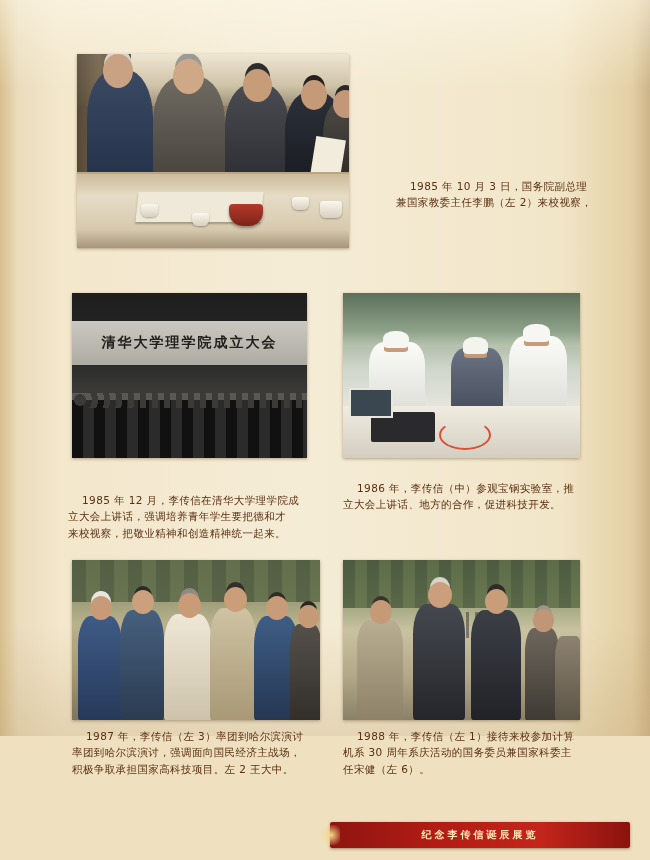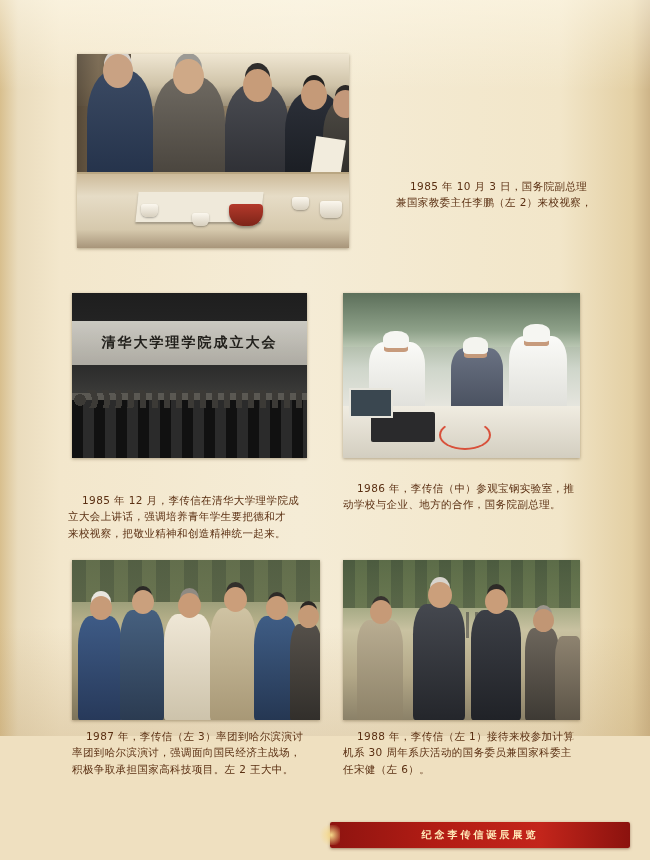--- a/index.html
+++ b/index.html
@@ -259,21 +259,21 @@
     <div class="cap2h h-b"></div>
     <div class="coat c-c"></div>
     <div class="cap2h h-c"></div>
     <div class="bench"></div>
     <div class="box"></div>
     <div class="mon"></div>
     <div class="cable"></div>
   </div>
   <div class="cap" id="cap3">
     <span class="line ind">1986 年，李传信（中）参观宝钢实验室，推</span>
-    <span class="line">动学校与企业、地方的合作，国务院副总理。</span>
+    <span class="line">立大会上讲话、地方的合作，促进科技开发。</span>
   </div>
 
   <div class="photo" id="photo4">
     <div class="trees"></div>
     <div class="p f1"></div>
     <div class="h fh1"></div>
     <div class="p f2"></div>
     <div class="h fh2"></div>
     <div class="p f3"></div>
     <div class="h fh3"></div>

